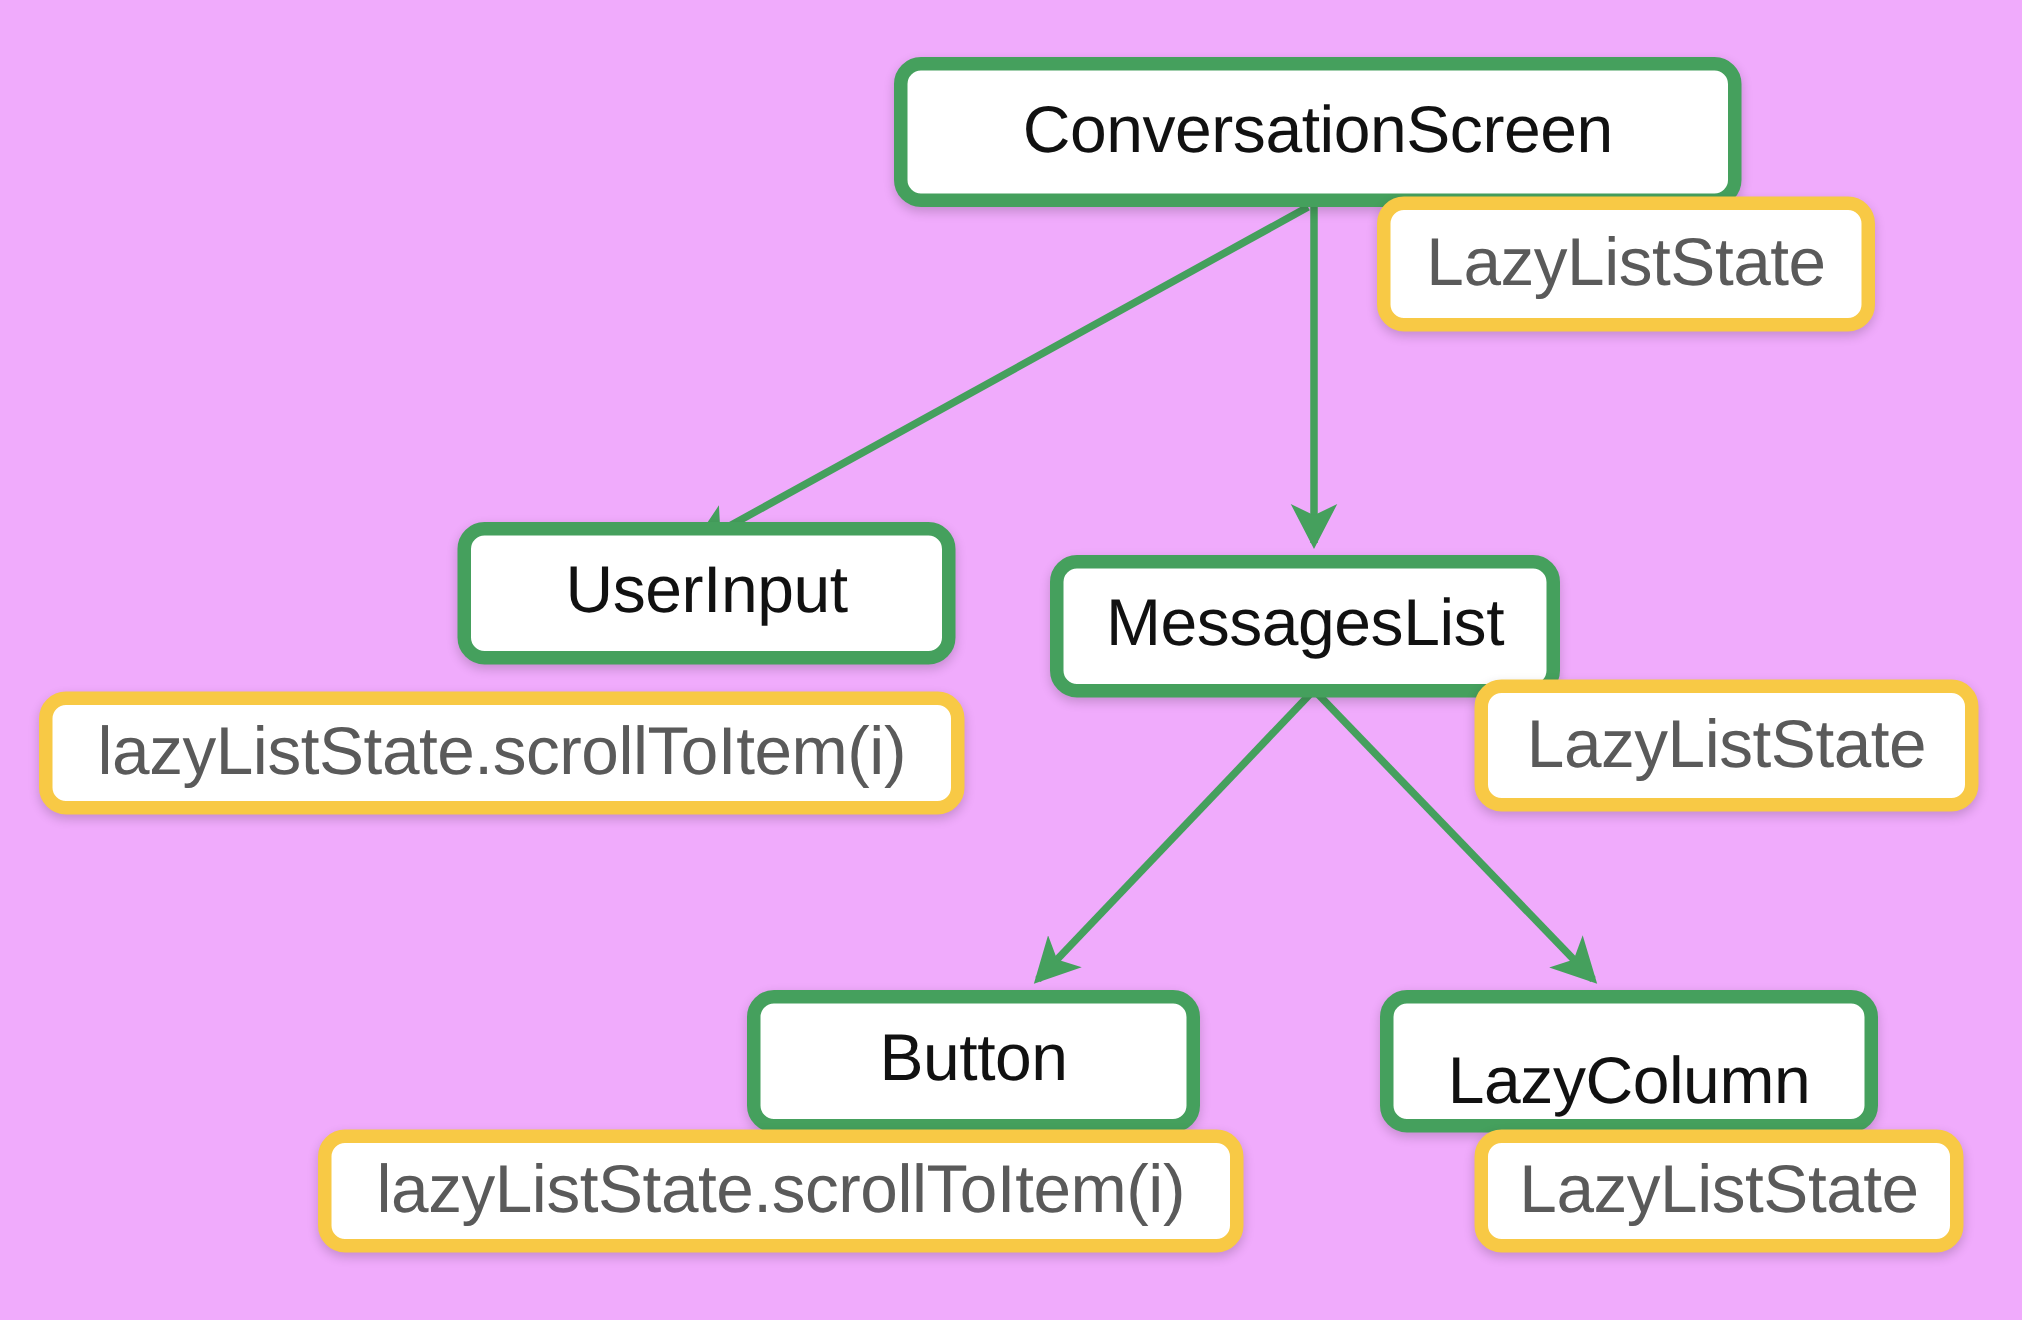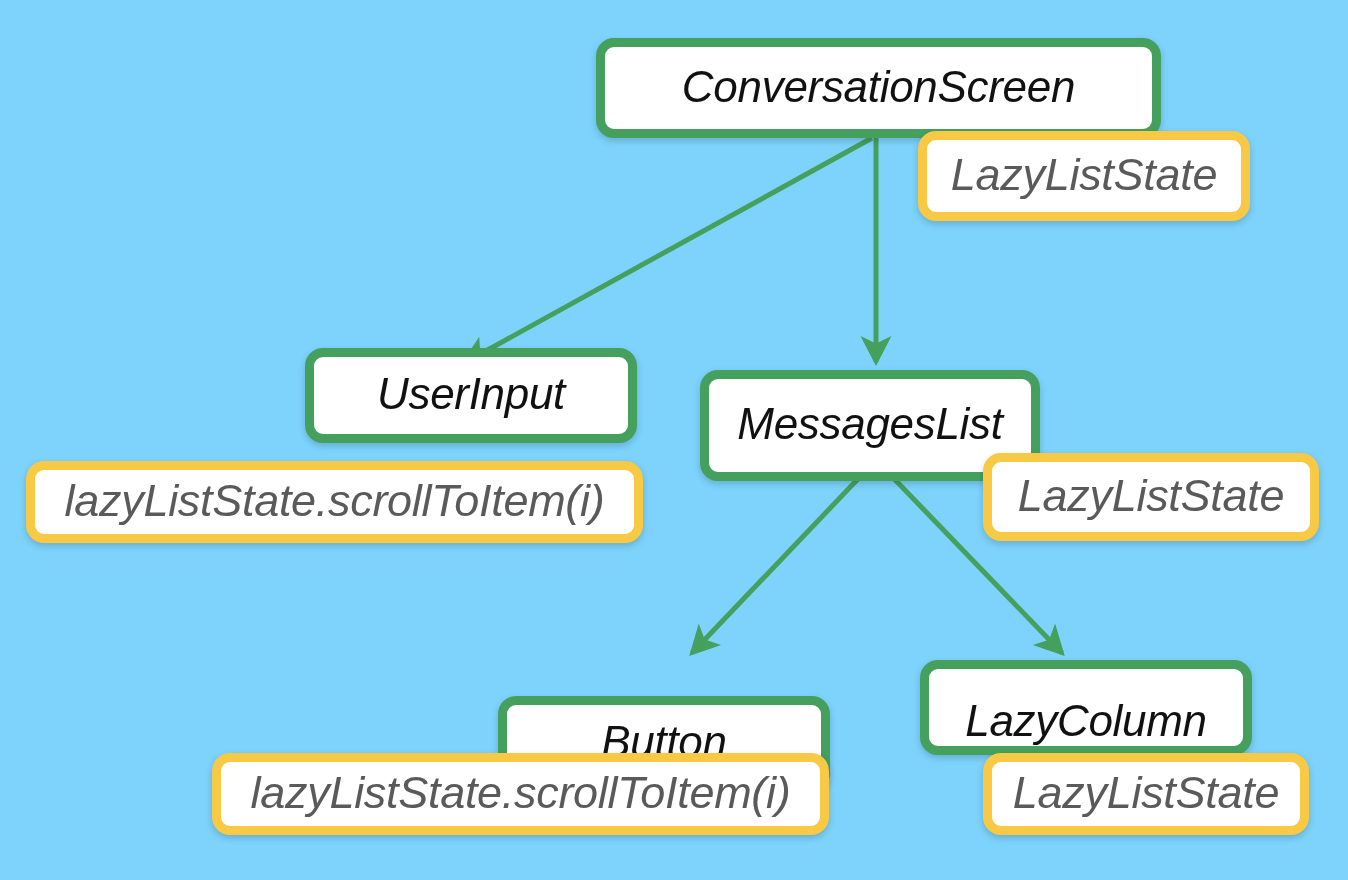--- a/index.html
+++ b/index.html
@@ -8,23 +8,22 @@
     padding: 0;
     background: #ffffff;
   }
   body {
     font-family: "Liberation Sans", "DejaVu Sans", sans-serif;
   }
   #canvas {
     position: relative;
     width: 1348px;
     height: 880px;
-    background: #7dd3fc;
+    background: #f0abfc;
     overflow: hidden;
-    font-style: italic;
   }
   #edge-layer {
     position: absolute;
     left: 0;
     top: 0;
     width: 1348px;
     height: 880px;
     pointer-events: none;
   }
   .node {
@@ -83,27 +82,27 @@
       </div>
       <div class="node node-state" style="left: 918px; top: 131px; width: 332px; height: 90px;">
         <span class="node-label">LazyListState</span>
       </div>
       <div class="node node-composable" style="left: 305px; top: 348px; width: 332px; height: 95px;">
         <span class="node-label">UserInput</span>
       </div>
       <div class="node node-state" style="left: 26px; top: 461px; width: 617px; height: 82px;">
         <span class="node-label">lazyListState.scrollToItem(i)</span>
       </div>
-      <div class="node node-composable" style="left: 700px; top: 370px; width: 340px; height: 111px;">
+      <div class="node node-composable" style="left: 700px; top: 370px; width: 340px; height: 95px;">
         <span class="node-label">MessagesList</span>
       </div>
       <div class="node node-state" style="left: 983px; top: 453px; width: 336px; height: 88px;">
         <span class="node-label">LazyListState</span>
       </div>
-      <div class="node node-composable" style="left: 498px; top: 696px; width: 332px; height: 95px;">
+      <div class="node node-composable" style="left: 498px; top: 660px; width: 302px; height: 95px;">
         <span class="node-label">Button</span>
       </div>
       <div class="node node-state" style="left: 212px; top: 753px; width: 617px; height: 82px;">
         <span class="node-label">lazyListState.scrollToItem(i)</span>
       </div>
       <div class="node node-composable" style="left: 920px; top: 660px; width: 332px; height: 95px; align-items: flex-end;">
         <span class="node-label">LazyColumn</span>
       </div>
       <div class="node node-state" style="left: 983px; top: 753px; width: 326px; height: 82px;">
         <span class="node-label">LazyListState</span>

